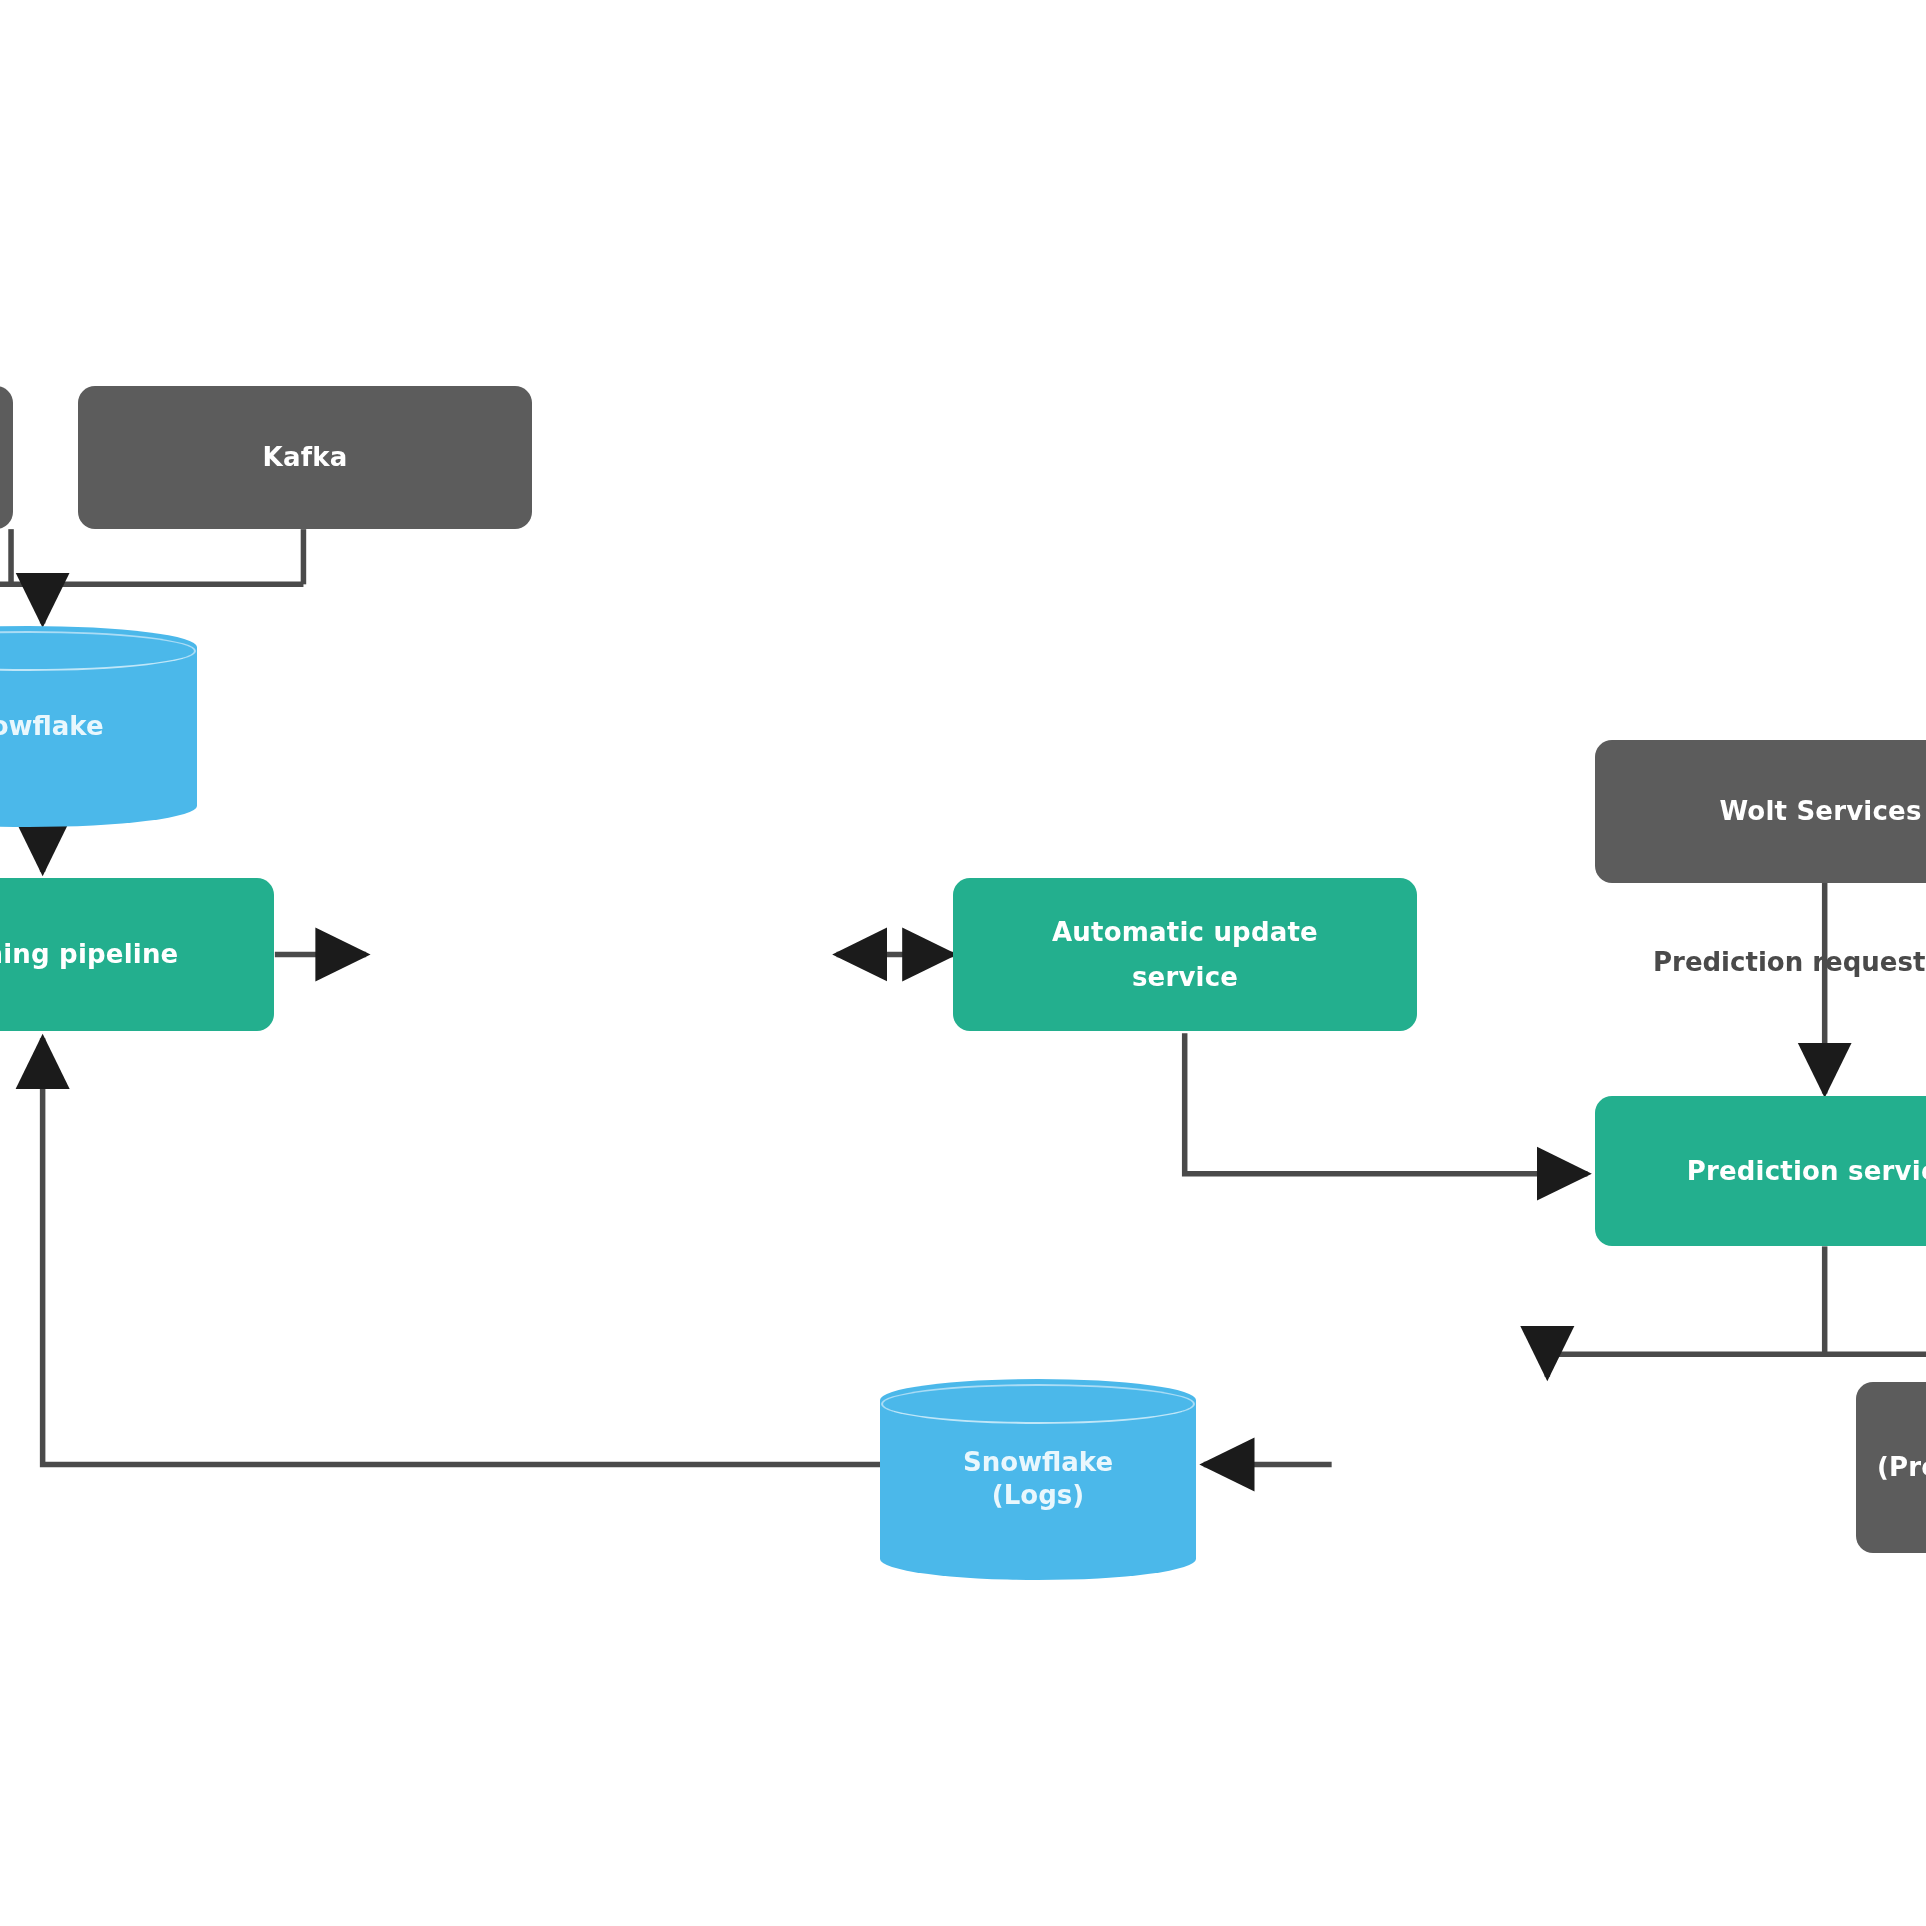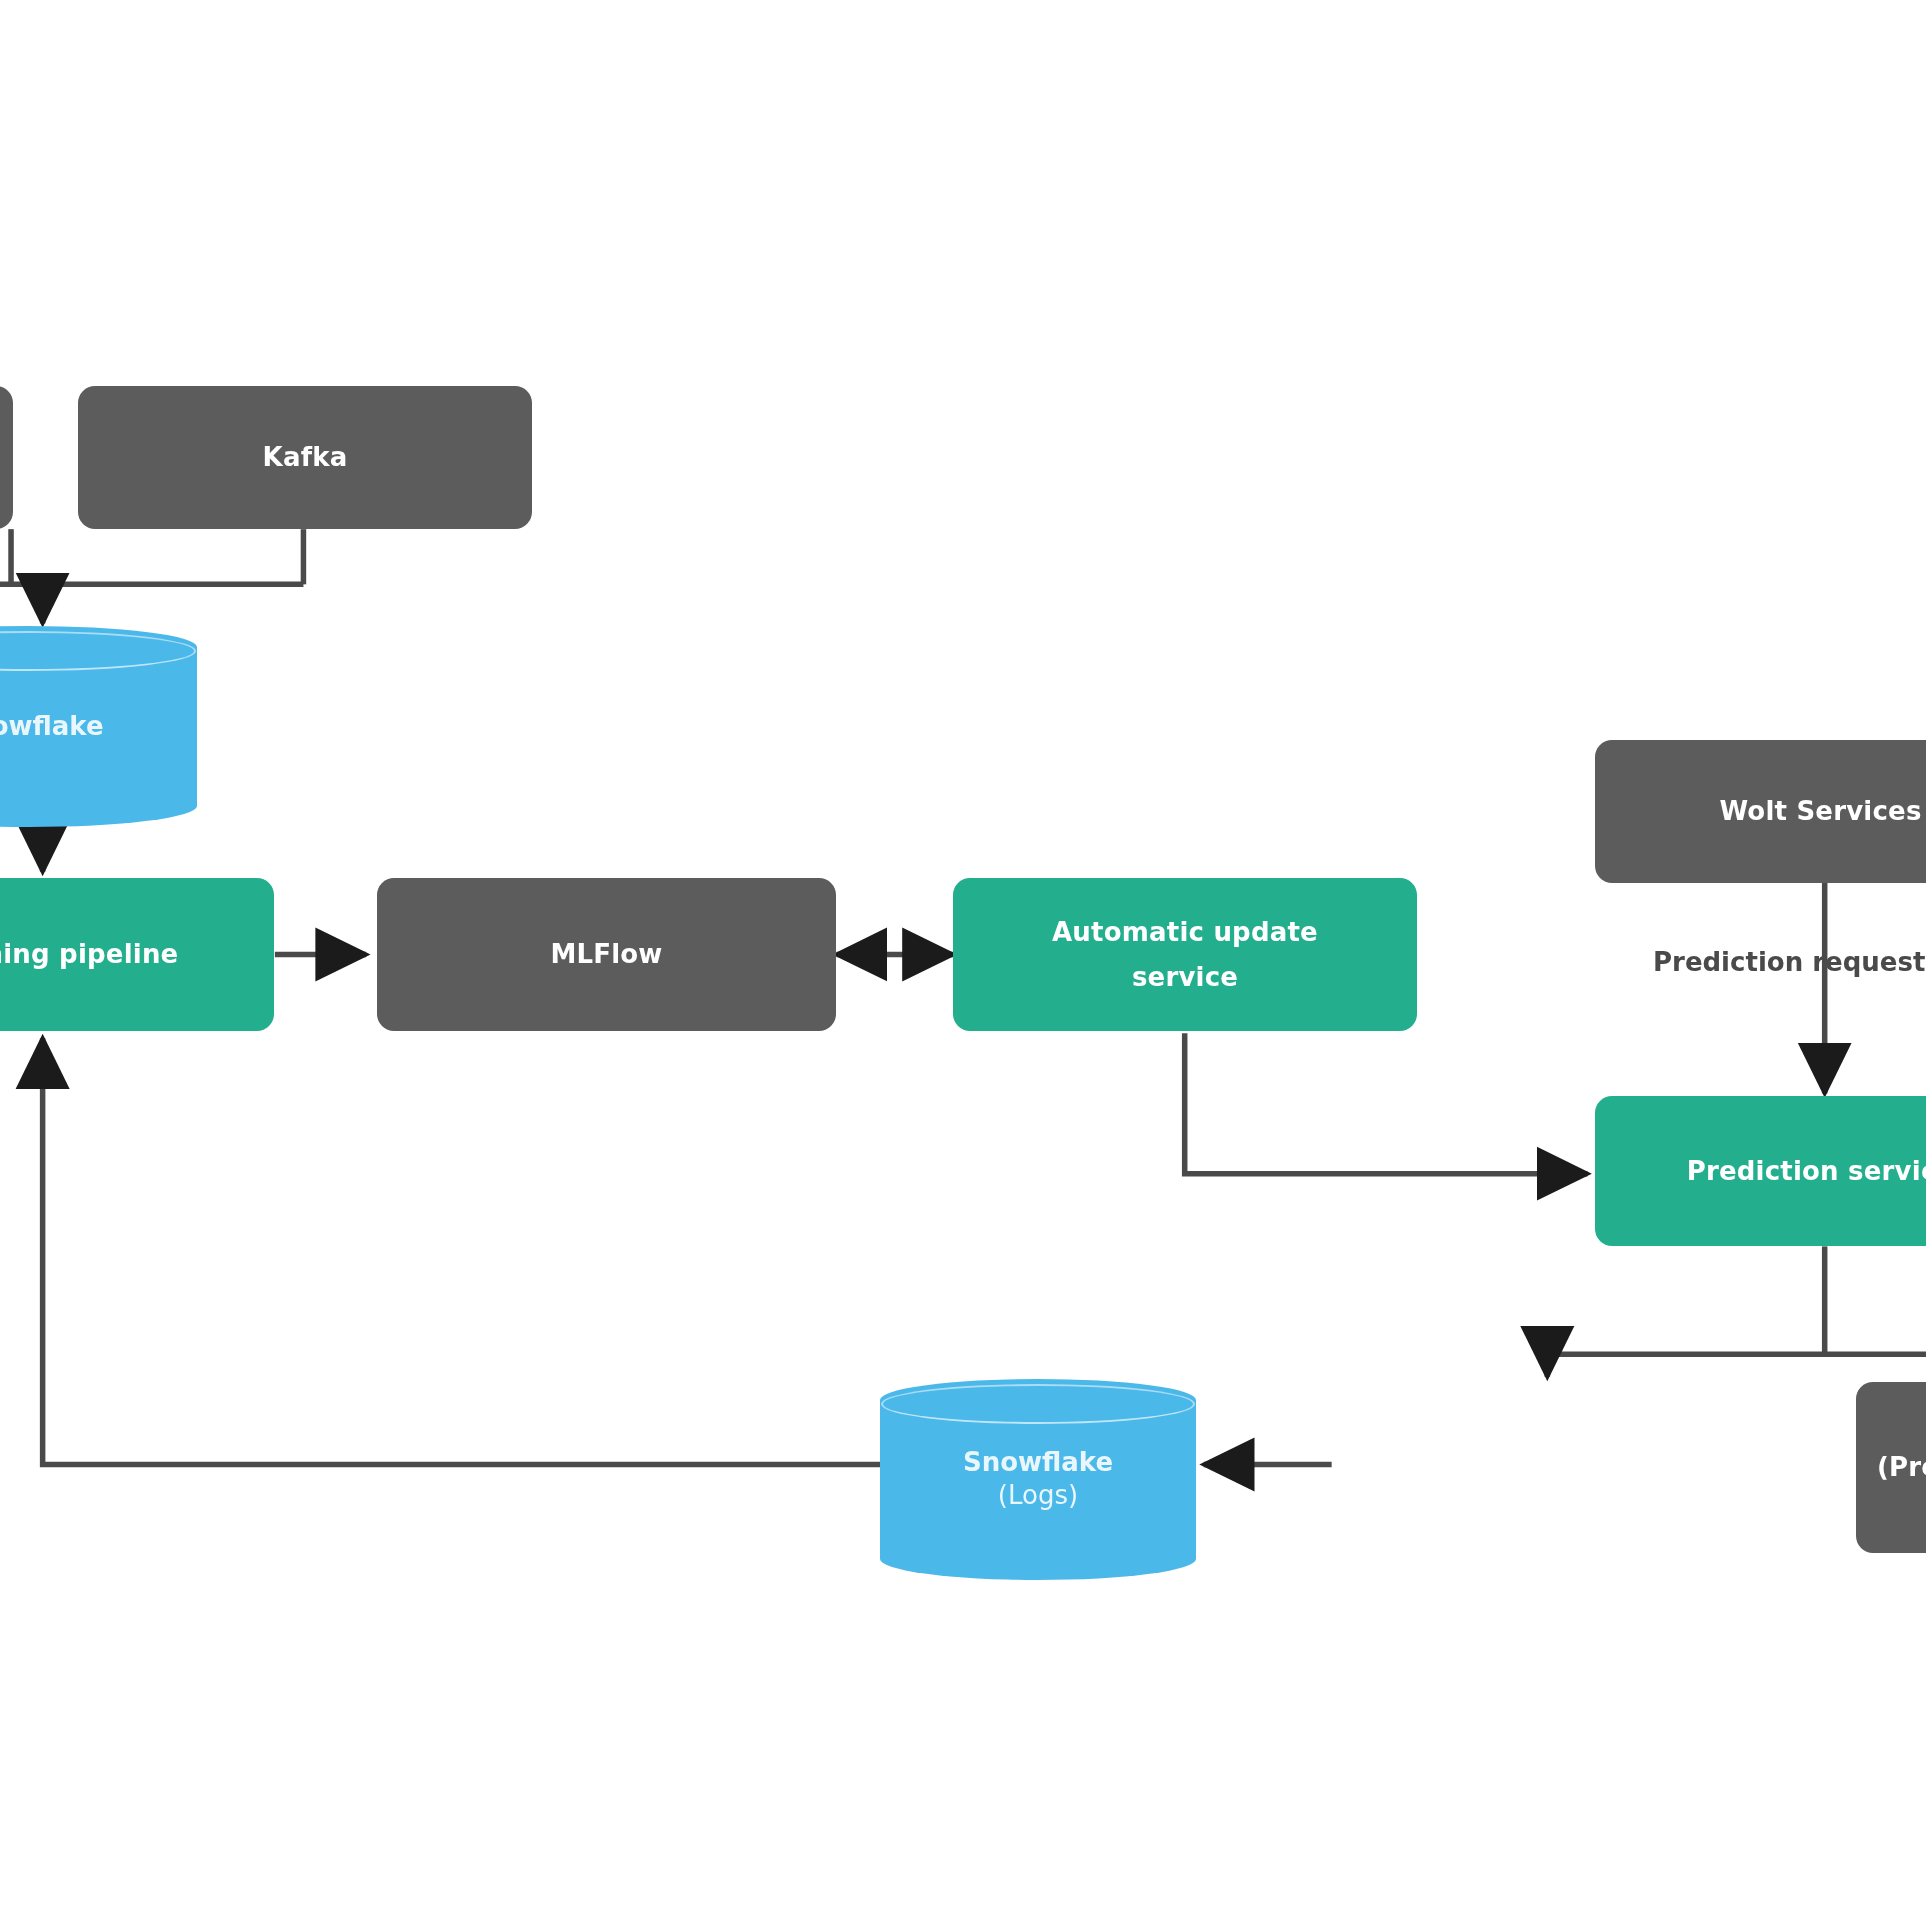--- a/index.html
+++ b/index.html
@@ -84,21 +84,21 @@
     top: 50%;
     transform: translateY(-50%);
     text-align: center;
     color: #e9f7fd;
     font-weight: bold;
     line-height: 1.3;
     z-index: 3;
   }
   .cyl .label .sub {
     display: block;
-    font-weight: normal;
+    font-weight: bold;
   }
   .edge-label {
     position: absolute;
     color: #4a4a4a;
     font-weight: normal;
     white-space: nowrap;
   }
 </style>
 </head>
 <body>
@@ -160,23 +160,20 @@
     <div class="rim"></div>
     <div class="label">
       <span>Snowflake</span>
     </div>
   </div>
 
   <div class="node box teal" style="left:-166px; top:878px; width:440px; height:153px; font-size:26px;">
     <span>Training pipeline</span>
   </div>
 
-  <div class="node box gray" style="left:377px; top:878px; width:459px; height:153px; font-size:26px;">
-    <span>MLFlow</span>
-  </div>
 
   <div class="node box teal" style="left:953px; top:878px; width:464px; height:153px; font-size:26px; flex-direction:column;gap:12px;">
     <span>Automatic update</span>
     <span>service</span>
   </div>
 
   <div class="node box gray" style="left:1595px; top:740px; width:451px; height:143px; font-size:26px;">
     <span>Wolt Services</span>
   </div>
 

